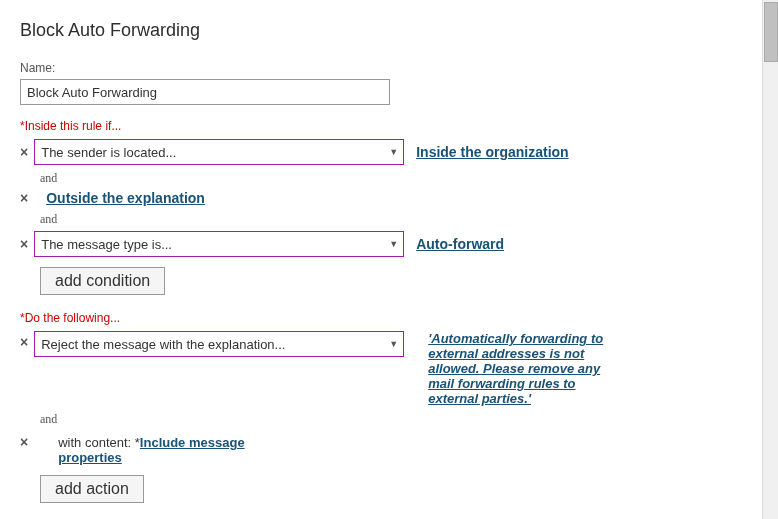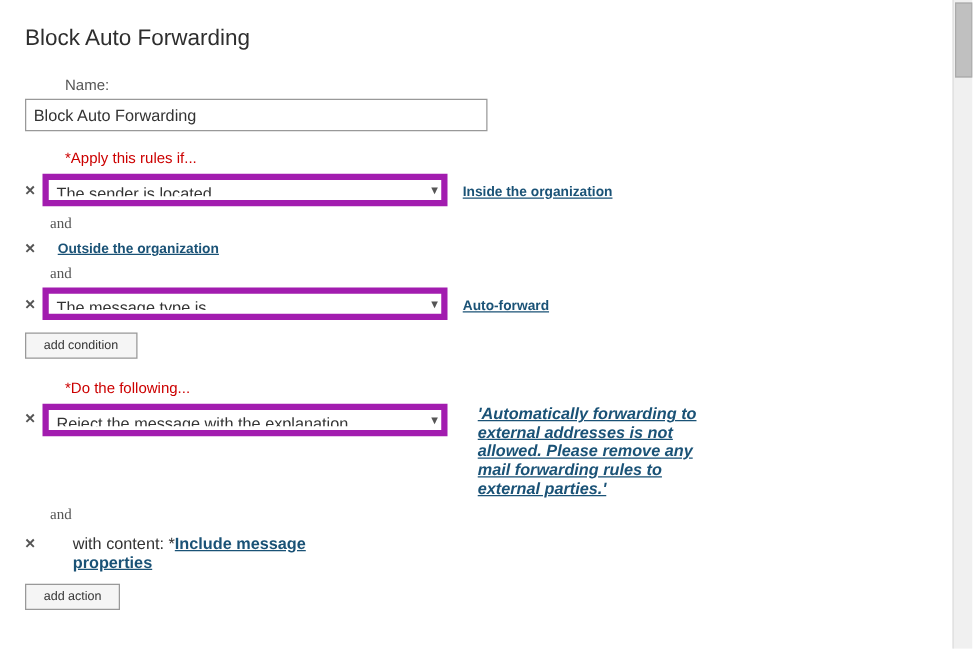--- a/index.html
+++ b/index.html
@@ -40,21 +40,20 @@
       color: #2e2e2e;
       margin-bottom: 20px;
     }
     .form-section {
       margin-bottom: 12px;
     }
     .field-label {
       font-size: 12px;
       color: #555;
       margin-bottom: 4px;
-      margin-left: 32px;
     }
     input[type="text"] {
       width: 370px;
       height: 26px;
       border: 1px solid #999;
       padding: 3px 6px;
       font-size: 13px;
       color: #333;
       outline: none;
     }
@@ -70,23 +69,23 @@
       font-size: 14px;
       font-weight: bold;
       line-height: 1;
       user-select: none;
     }
     .select-wrap {
       position: relative;
       display: inline-block;
     }
     .select-wrap select {
-      width: 324px;
+      width: 370px;
       height: 26px;
-      border: 5px solid #a21caf;
+      border: 1px solid #a21caf;
       padding: 3px 24px 3px 6px;
       font-size: 13px;
       color: #333;
       appearance: none;
       -webkit-appearance: none;
       background: #fff;
       cursor: pointer;
       outline: none;
     }
     .select-wrap::after {
@@ -98,37 +97,38 @@
       transform: translateY(-50%);
       pointer-events: none;
       color: #555;
     }
     .condition-value {
       margin-left: 12px;
     }
     .condition-value a {
       color: #1a5276;
       text-decoration: underline;
-      font-size: 11px;
+      font-size: 14px;
       cursor: pointer;
       font-weight: 600;
     }
     .and-label {
       font-size: 12px;
       color: #555;
       margin: 4px 0 4px 20px;
       font-family: Liberation Serif, serif;
     }
     .add-btn {
       border: 1px solid #999;
       background: #f5f5f5;
       padding: 4px 14px;
-      font-size: 10px;
-      cursor: pointer;
-      color: #333;
+      font-size: 16px;
+      cursor: pointer;
+      color: #333;
+      margin-left: 20px;
       margin-top: 4px;
     }
     .section-divider {
       margin: 16px 0 10px 0;
     }
     .action-value {
       margin-left: 24px;
       max-width: 200px;
     }
     .action-value a {
@@ -159,42 +159,42 @@
 <div class="main-content">
 
   <h1>Block Auto Forwarding</h1>
 
   <div class="form-section">
     <div class="field-label">Name:</div>
     <input type="text" value="Block Auto Forwarding" style="">
   </div>
 
   <div class="form-section" style="margin-top:14px;">
-    <div class="field-label" style="color:#c00; margin-bottom:6px;">*<span>Apply this rules if...</span></div>
+    <div class="field-label" style="color:#c00; margin-bottom:6px;">*<span>Inside this rule if...</span></div>
 
     
     <div class="condition-row">
       <span class="x-btn">×</span>
       <div class="select-wrap">
         <select>
           <option>The sender is located...</option>
         </select>
       </div>
       <div class="condition-value">
         <a>Inside the organization</a>
       </div>
     </div>
 
     <div class="and-label">and</div>
 
     
     <div class="condition-row">
       <span class="x-btn">×</span>
       <div class="condition-value">
-        <a>Outside the organization</a>
+        <a>Outside the explanation</a>
       </div>
     </div>
 
     <div class="and-label">and</div>
 
     
     <div class="condition-row">
       <span class="x-btn">×</span>
       <div class="select-wrap">
         <select>

